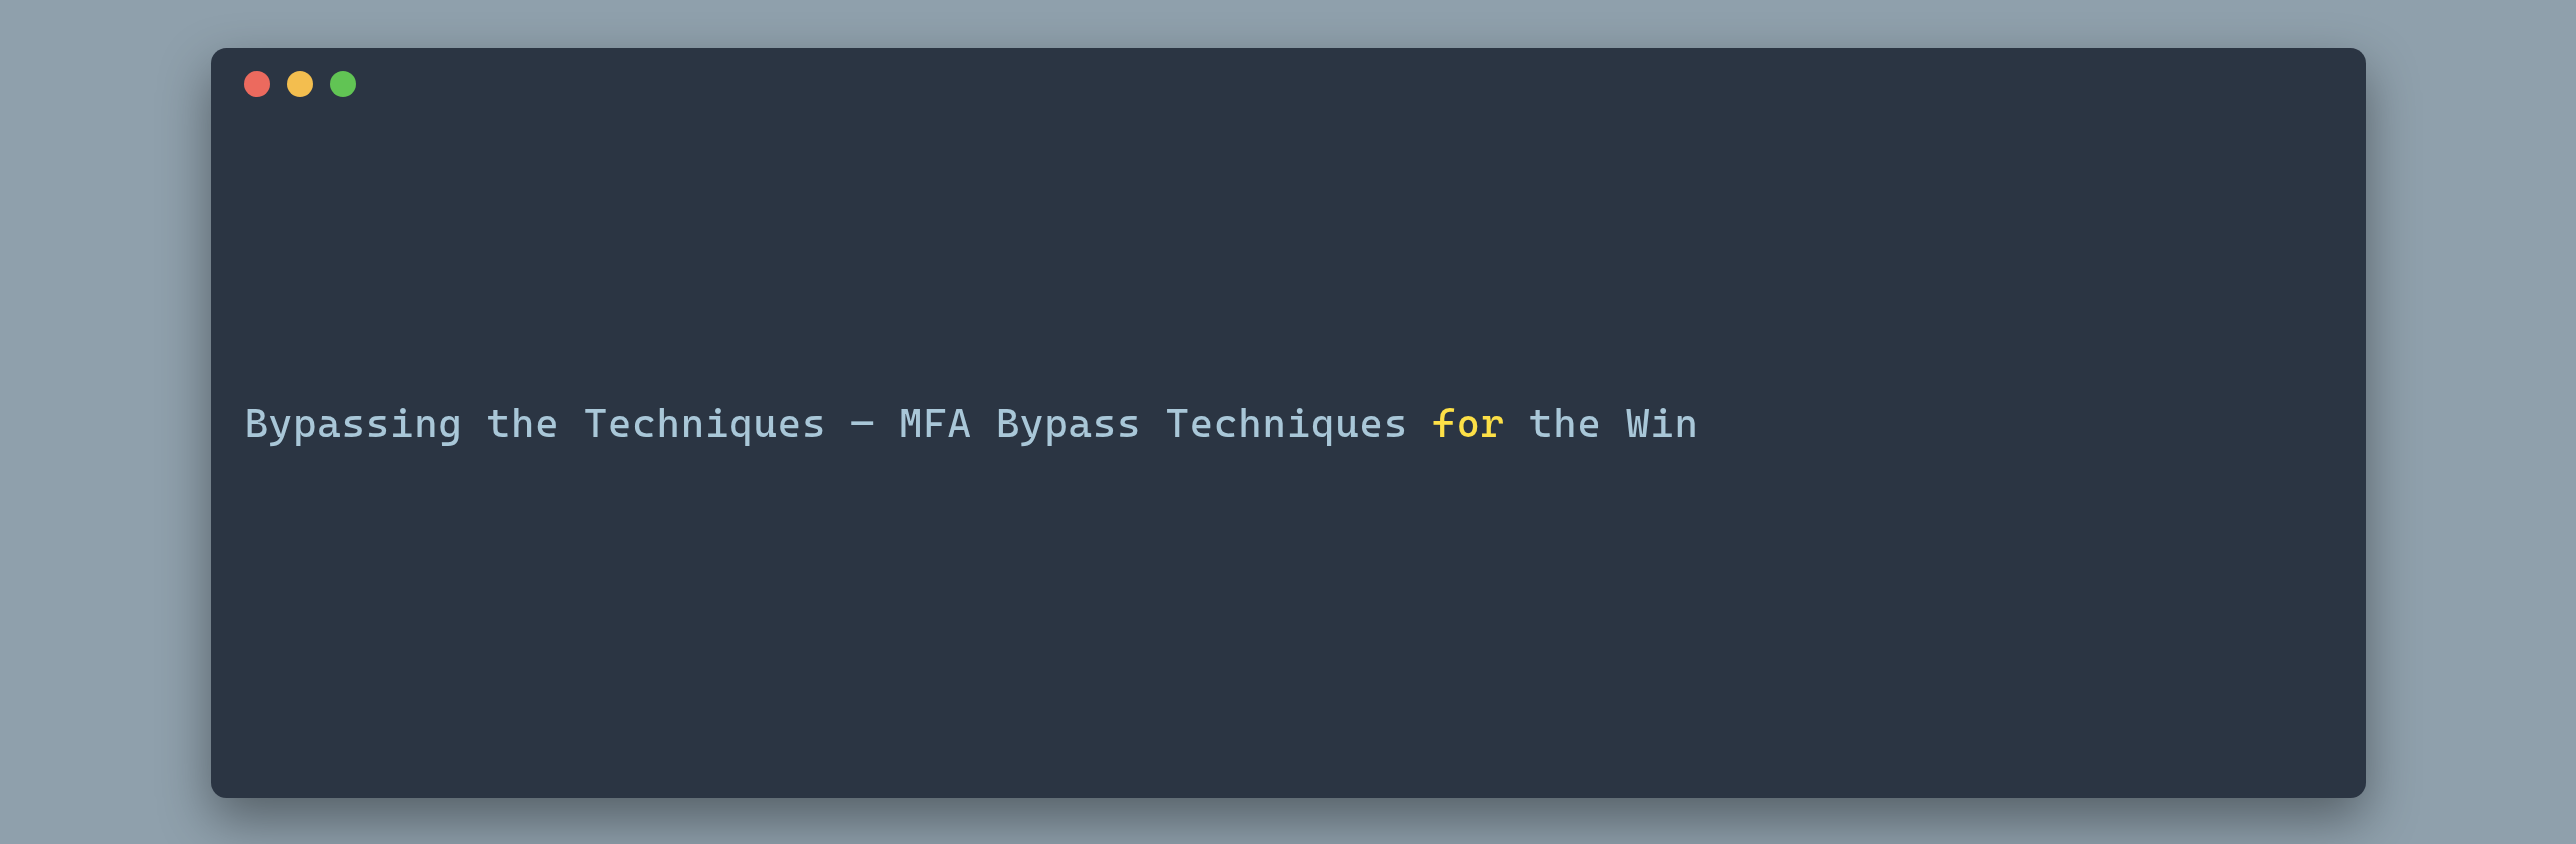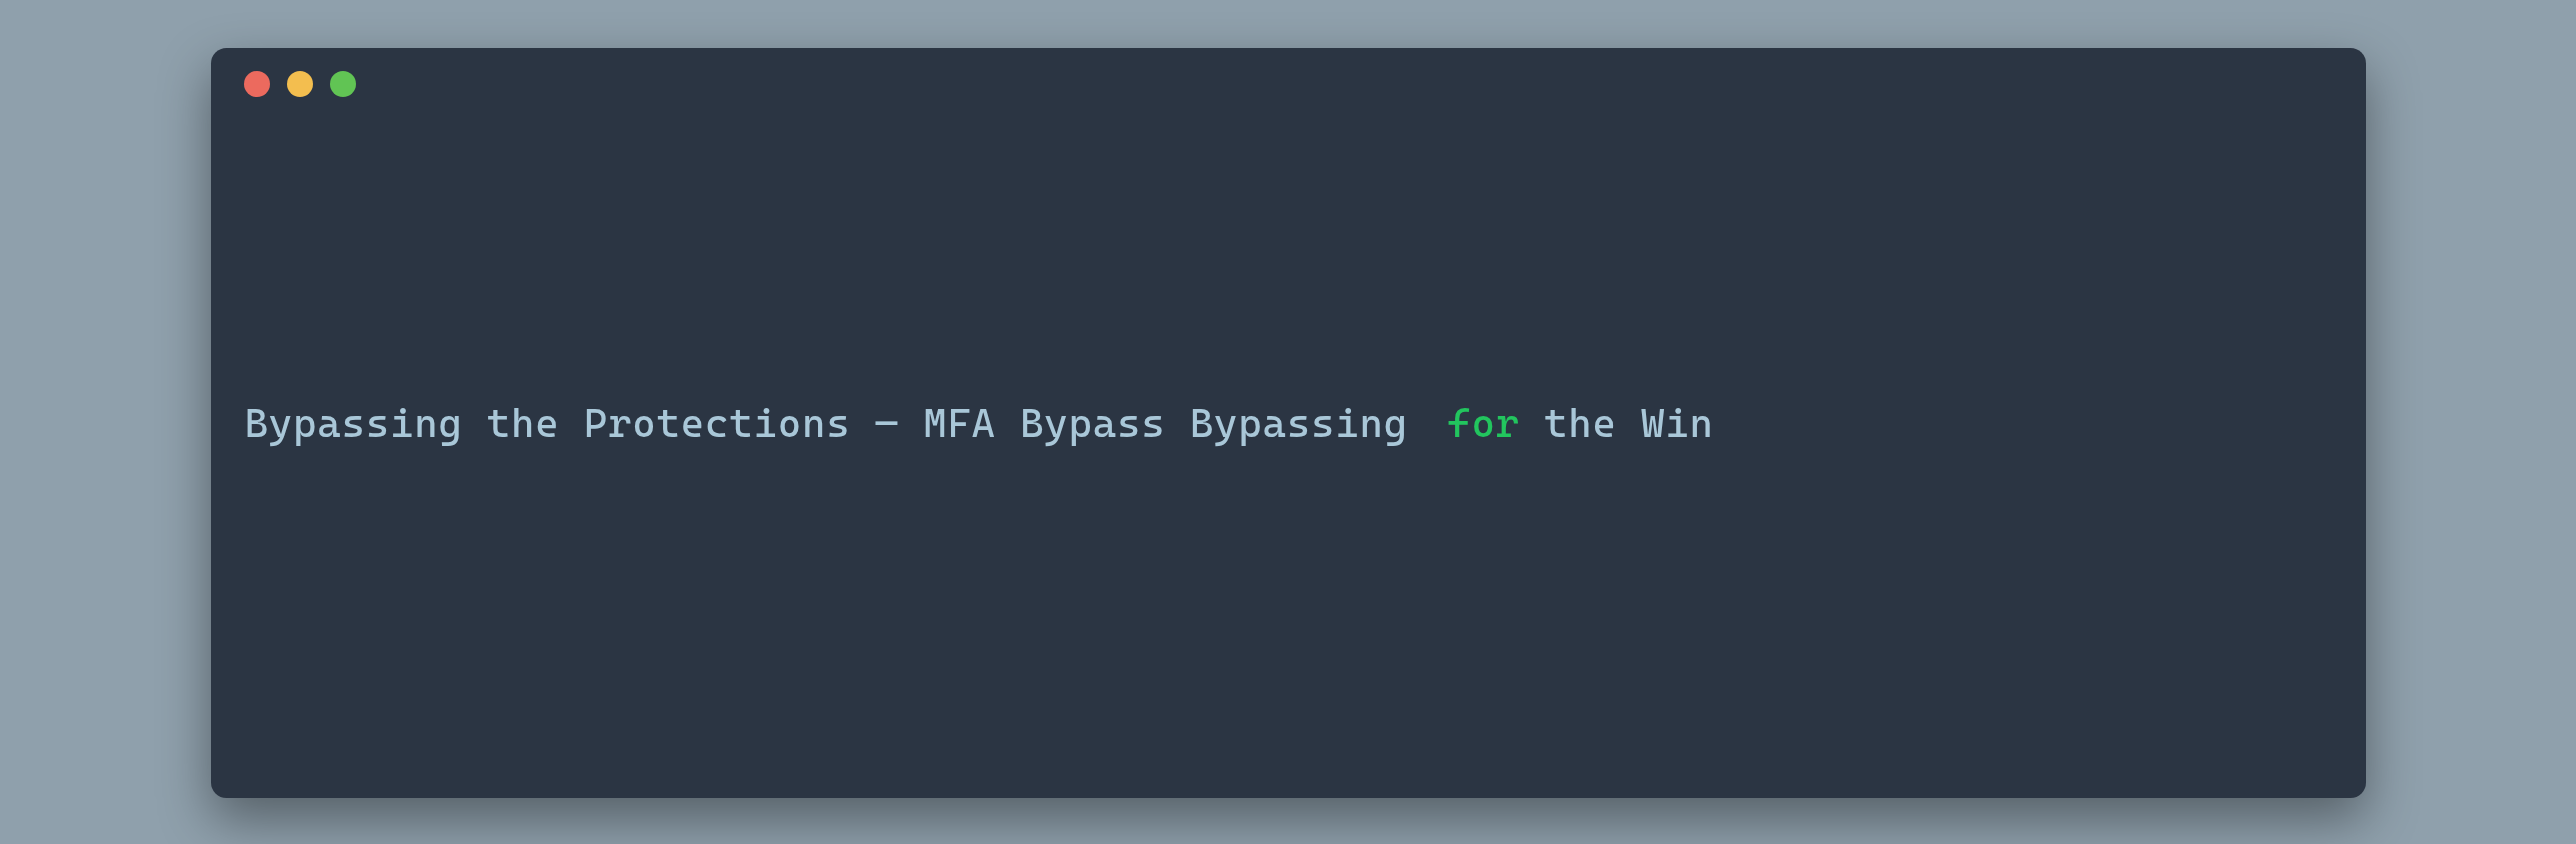--- a/index.html
+++ b/index.html
@@ -69,32 +69,31 @@
       font-weight: 400;
       letter-spacing: 0.02em;
       white-space: nowrap;
     }
     
     .text-default {
       color: #a9c7d8;
     }
     
     .text-keyword {
-      color: #22c55e;
-      margin-left: 15px;
+      color: #fde047;
     }
   </style>
 </head>
 <body>
 
 <div class="terminal-window">
   <div class="titlebar">
     <div class="traffic-light red"></div>
     <div class="traffic-light yellow"></div>
     <div class="traffic-light green"></div>
   </div>
   <div class="terminal-content">
     <div class="terminal-line">
-      <span class="text-default">Bypassing the Protections — MFA Bypass Bypassing </span><span class="text-keyword">for</span><span class="text-default"> the Win</span>
+      <span class="text-default">Bypassing the Techniques — MFA Bypass Techniques </span><span class="text-keyword">for</span><span class="text-default"> the Win</span>
     </div>
   </div>
 </div>
 
 
 </body></html>

